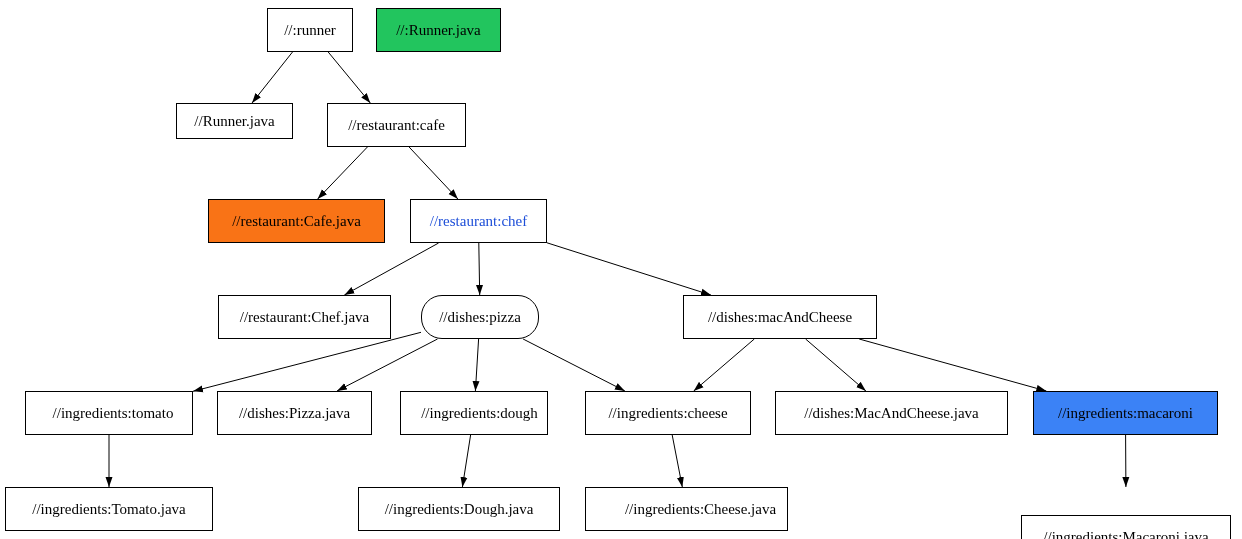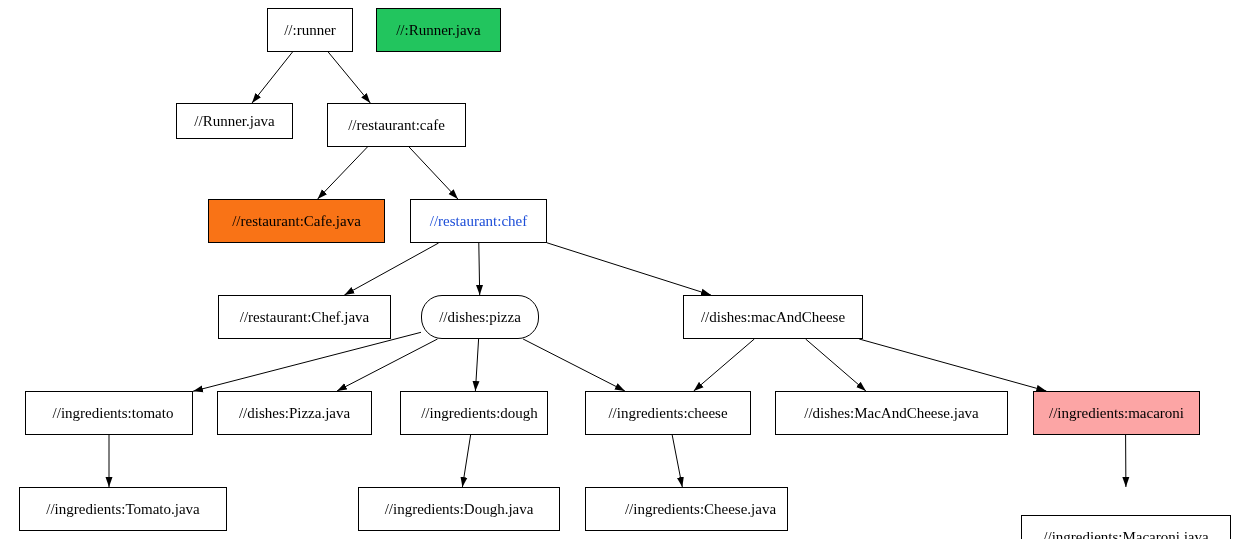--- a/index.html
+++ b/index.html
@@ -70,25 +70,25 @@
   </svg>
   <div id="node-layer">
       <div class="node" style="left: 267px; top: 8px; width: 86px; height: 44px; background: rgb(255, 255, 255); border-color: rgb(0, 0, 0); color: rgb(0, 0, 0);">//:runner</div>
       <div class="node" style="left: 376px; top: 8px; width: 125px; height: 44px; background: #22c55e; border-color: rgb(0, 0, 0); color: rgb(0, 0, 0);">//:Runner.java</div>
       <div class="node" style="left: 176px; top: 103px; width: 117px; height: 36px; background: rgb(255, 255, 255); border-color: rgb(0, 0, 0); color: rgb(0, 0, 0);">//Runner.java</div>
       <div class="node" style="left: 327px; top: 103px; width: 139px; height: 44px; background: rgb(255, 255, 255); border-color: rgb(0, 0, 0); color: rgb(0, 0, 0);">//restaurant:cafe</div>
       <div class="node" style="left: 208px; top: 199px; width: 177px; height: 44px; background: #f97316; border-color: rgb(0, 0, 0); color: rgb(0, 0, 0);">//restaurant:Cafe.java</div>
       <div class="node" style="left: 410px; top: 199px; width: 137px; height: 44px; background: rgb(255, 255, 255); border-color: rgb(0, 0, 0); color: #1d4ed8;">//restaurant:chef</div>
       <div class="node" style="left: 218px; top: 295px; width: 173px; height: 44px; background: rgb(255, 255, 255); border-color: rgb(0, 0, 0); color: rgb(0, 0, 0);">//restaurant:Chef.java</div>
       <div class="node" style="left: 421px; top: 295px; width: 118px; height: 44px; background: rgb(255, 255, 255); border-color: rgb(0, 0, 0); color: rgb(0, 0, 0); border-radius: 21px;">//dishes:pizza</div>
-      <div class="node" style="left: 683px; top: 295px; width: 180px; height: 44px; background: rgb(255, 255, 255); border-color: rgb(0, 0, 0); color: rgb(0, 0, 0);">//dishes:macAndCheese</div>
+      <div class="node" style="left: 683px; top: 295px; width: 194px; height: 44px; background: rgb(255, 255, 255); border-color: rgb(0, 0, 0); color: rgb(0, 0, 0);">//dishes:macAndCheese</div>
       <div class="node" style="left: 25px; top: 391px; width: 168px; height: 44px; background: rgb(255, 255, 255); border-color: rgb(0, 0, 0); color: rgb(0, 0, 0); padding-left: 8px;">//ingredients:tomato</div>
       <div class="node" style="left: 217px; top: 391px; width: 155px; height: 44px; background: rgb(255, 255, 255); border-color: rgb(0, 0, 0); color: rgb(0, 0, 0);">//dishes:Pizza.java</div>
       <div class="node" style="left: 400px; top: 391px; width: 148px; height: 44px; background: rgb(255, 255, 255); border-color: rgb(0, 0, 0); color: rgb(0, 0, 0); padding-left: 11px;">//ingredients:dough</div>
       <div class="node" style="left: 585px; top: 391px; width: 166px; height: 44px; background: rgb(255, 255, 255); border-color: rgb(0, 0, 0); color: rgb(0, 0, 0);">//ingredients:cheese</div>
       <div class="node" style="left: 775px; top: 391px; width: 233px; height: 44px; background: rgb(255, 255, 255); border-color: rgb(0, 0, 0); color: rgb(0, 0, 0);">//dishes:MacAndCheese.java</div>
-      <div class="node" style="left: 1033px; top: 391px; width: 167px; height: 44px; background: #fca5a5; border-color: rgb(0, 0, 0); color: rgb(0, 0, 0);">//ingredients:macaroni</div>
-      <div class="node" style="left: 5px; top: 487px; width: 208px; height: 44px; background: rgb(255, 255, 255); border-color: rgb(0, 0, 0); color: rgb(0, 0, 0); margin-left: 14px;">//ingredients:Tomato.java</div>
+      <div class="node" style="left: 1033px; top: 391px; width: 185px; height: 44px; background: #3b82f6; border-color: rgb(0, 0, 0); color: rgb(0, 0, 0);">//ingredients:macaroni</div>
+      <div class="node" style="left: 5px; top: 487px; width: 208px; height: 44px; background: rgb(255, 255, 255); border-color: rgb(0, 0, 0); color: rgb(0, 0, 0);">//ingredients:Tomato.java</div>
       <div class="node" style="left: 358px; top: 487px; width: 202px; height: 44px; background: rgb(255, 255, 255); border-color: rgb(0, 0, 0); color: rgb(0, 0, 0);">//ingredients:Dough.java</div>
       <div class="node" style="left: 585px; top: 487px; width: 203px; height: 44px; background: rgb(255, 255, 255); border-color: rgb(0, 0, 0); color: rgb(0, 0, 0); padding-left: 28px;">//ingredients:Cheese.java</div>
       <div class="node" style="left: 1021px; top: 487px; width: 210px; height: 44px; background: rgb(255, 255, 255); border-color: rgb(0, 0, 0); color: rgb(0, 0, 0); margin-top: 28px;">//ingredients:Macaroni.java</div>
     </div>
 </div>
 
 </body></html>

